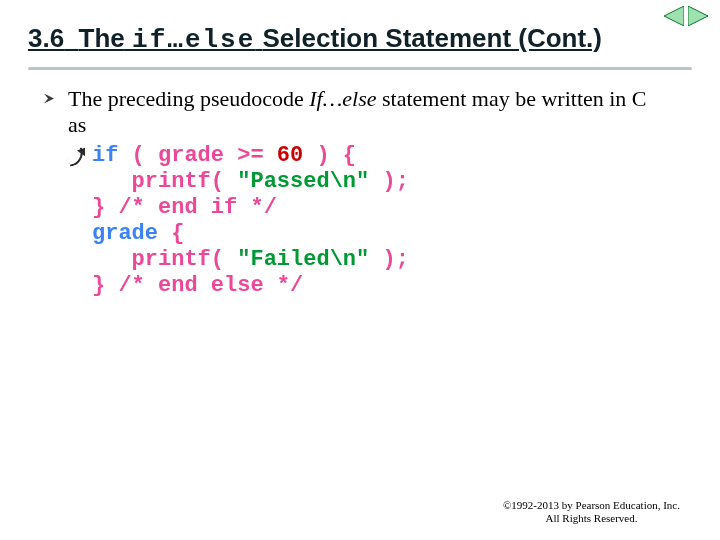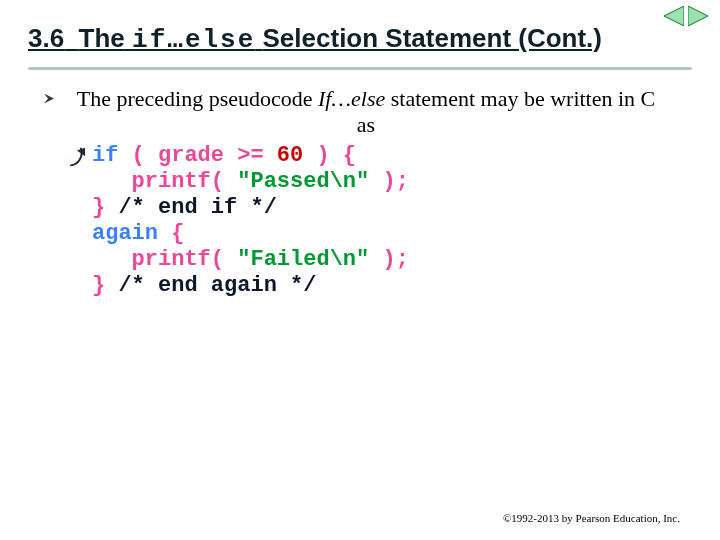--- a/index.html
+++ b/index.html
@@ -41,21 +41,20 @@
   .content {
     padding: 4px 44px 0 44px;
     font-size: 22px;
     color: #000;
     line-height: 1.22;
   }
   .bul {
     position: relative;
     padding-left: 24px;
     margin: 2px 12px 4px 0;
-    text-align: center;
   }
   .bul::before {
     content: "";
     position: absolute;
     left: 0; top: 8px;
     width: 10px; height: 10px;
     background: #3a3a3a;
     clip-path: polygon(0 0, 100% 50%, 0 100%, 40% 50%);
   }
   .sub {
@@ -87,21 +86,21 @@
   .code {
     font-family: "Courier New", Courier, monospace;
     font-size: 22px;
     font-weight: 700;
     white-space: pre;
     line-height: 1.18;
   }
   .code .kw   { color: #3b82f6; }
   .code .num  { color: #cc0000; }
   .code .str  { color: #009933; }
-  .code .cmt  { color: #0f172a; }
+  .code .cmt  { color: #ec4899; }
   .code .pln  { color: #ec4899; }
   .ital { font-style: italic; }
   .inline-mono {
     font-family: "Courier New", Courier, monospace;
     letter-spacing: 2px;
   }
   .footer {
     position: absolute;
     bottom: 14px; right: 40px;
     font-family: "Comic Sans MS", "Segoe Script", cursive;
@@ -139,24 +138,25 @@
 <div class="content">
 
   <div class="bul">
     <span>The preceding pseudocode </span><span class="ital">If…else</span><span> statement may be written in C as</span>
   </div>
 
   <div class="sub">
     <div class="code"><span class="kw">if</span><span class="pln"> ( grade &gt;= </span><span class="num">60</span><span class="pln"> ) {</span></div>
     <div class="code"><span class="pln">   printf( </span><span class="str">"Passed\n"</span><span class="pln"> );</span></div>
     <div class="code"><span class="pln">} </span><span class="cmt">/* end if */</span></div>
-    <div class="code"><span class="kw">again</span><span class="pln"> {</span></div>
+    <div class="code"><span class="kw">grade</span><span class="pln"> {</span></div>
     <div class="code"><span class="pln">   printf( </span><span class="str">"Failed\n"</span><span class="pln"> );</span></div>
-    <div class="code"><span class="pln">} </span><span class="cmt">/* end again */</span></div>
+    <div class="code"><span class="pln">} </span><span class="cmt">/* end else */</span></div>
   </div>
 
 
 
 </div>
 
 <div class="footer">
   <div>©1992-2013 by Pearson Education, Inc.</div>
+  <div>All Rights Reserved.</div>
 </div>
 
 </body></html>

